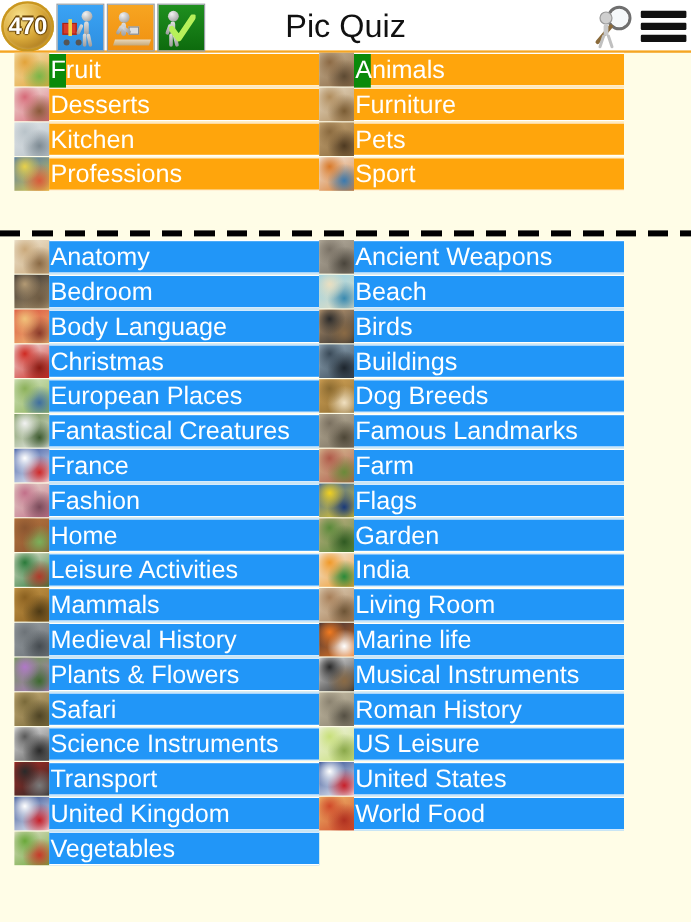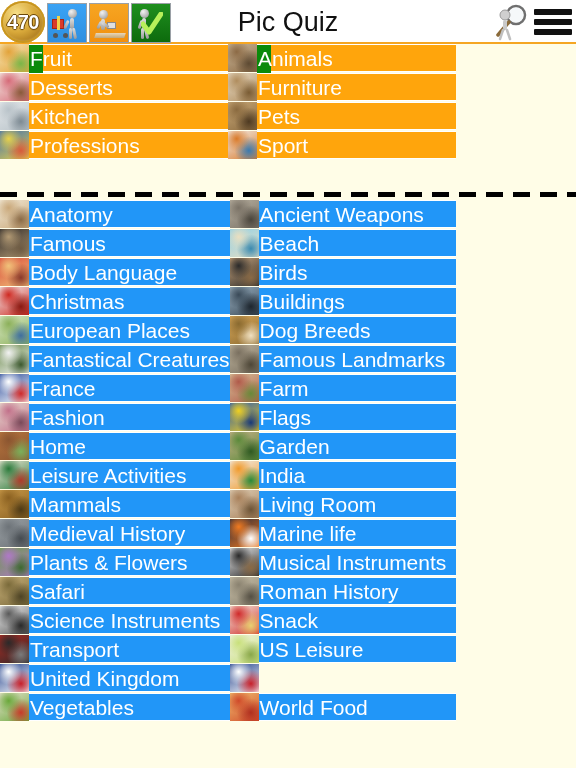--- a/index.html
+++ b/index.html
@@ -73,21 +73,21 @@
     position: absolute; right: 4px; top: 0; height: 44px;
     display: flex; align-items: center; gap: 4px;
   }
   .search-figure { position: relative; width: 40px; height: 40px; }
   .burger { width: 38px; height: 30px; display:flex; flex-direction: column;
     justify-content: space-between; padding: 2px 0; }
   .burger span { display:block; height: 6px; background:#111; border-radius:1px; }
 
   
   #lists { width: 576px; }
-  .section { display: flex; width: 456px; }
+  .section { display: flex; width: 520px; padding-left: 12px; }
   .col { width: 288px; }
 
   .row {
     position: relative;
     height: 29px;
     display: flex; align-items: stretch;
     border-bottom: 1px solid #FFFDE7;
   }
   .thumb {
     width: 29px; height: 28px; flex: none;
@@ -265,21 +265,21 @@
     <div class="col" id="all-left">
         <div class="row blue">
           <div class="thumb" style="background-image:radial-gradient(circle at 30% 28%, #c9a87a 0%, transparent 46%),radial-gradient(circle at 72% 70%, #8a6a45 0%, transparent 50%),linear-gradient(150deg, #f2ead8 0%, #c9a87a 100%);"></div>
           <div class="bar">
             <span class="label">Anatomy</span>
           </div>
         </div>
         <div class="row blue">
           <div class="thumb" style="background-image:radial-gradient(circle at 30% 28%, #b39a74 0%, transparent 46%),radial-gradient(circle at 72% 70%, #6d5a42 0%, transparent 50%),linear-gradient(150deg, #2e2a28 0%, #b39a74 100%);"></div>
           <div class="bar">
-            <span class="label">Famous</span>
+            <span class="label">Bedroom</span>
           </div>
         </div>
         <div class="row blue">
           <div class="thumb" style="background-image:radial-gradient(circle at 30% 28%, #f0c27a 0%, transparent 46%),radial-gradient(circle at 72% 70%, #8a3a2a 0%, transparent 50%),linear-gradient(150deg, #d94a3a 0%, #f0c27a 100%);"></div>
           <div class="bar">
             <span class="label">Body Language</span>
           </div>
         </div>
         <div class="row blue">
           <div class="thumb" style="background-image:radial-gradient(circle at 30% 28%, #cf2a22 0%, transparent 46%),radial-gradient(circle at 72% 70%, #8a1a12 0%, transparent 50%),linear-gradient(150deg, #f0f0f0 0%, #cf2a22 100%);"></div>
@@ -451,33 +451,30 @@
             <span class="label">Musical Instruments</span>
           </div>
         </div>
         <div class="row blue">
           <div class="thumb" style="background-image:radial-gradient(circle at 30% 28%, #8a8270 0%, transparent 46%),radial-gradient(circle at 72% 70%, #555044 0%, transparent 50%),linear-gradient(150deg, #c9c0a8 0%, #8a8270 100%);"></div>
           <div class="bar">
             <span class="label">Roman History</span>
           </div>
         </div>
         <div class="row blue">
-          <div class="thumb" style="background-image:radial-gradient(circle at 30% 28%, #d02a2a 0%, transparent 46%),radial-gradient(circle at 72% 70%, #e8d070 0%, transparent 50%),linear-gradient(150deg, #f4f0e2 0%, #d02a2a 100%);"></div>
-          <div class="bar">
-            <span class="label">Snack</span>
-          </div>
-        </div>
-        <div class="row blue">
           <div class="thumb" style="background-image:radial-gradient(circle at 30% 28%, #c8e07a 0%, transparent 46%),radial-gradient(circle at 72% 70%, #8aa84a 0%, transparent 50%),linear-gradient(150deg, #f2f2e8 0%, #c8e07a 100%);"></div>
           <div class="bar">
             <span class="label">US Leisure</span>
           </div>
         </div>
         <div class="row blue">
           <div class="thumb" style="background-image:radial-gradient(circle at 30% 28%, #ffffff 0%, transparent 46%),radial-gradient(circle at 72% 70%, #c8202a 0%, transparent 50%),linear-gradient(150deg, #1f3f8a 0%, #ffffff 100%);"></div>
+          <div class="bar">
+            <span class="label">United States</span>
+          </div>
         </div>
         <div class="row blue">
           <div class="thumb" style="background-image:radial-gradient(circle at 30% 28%, #d04a2a 0%, transparent 46%),radial-gradient(circle at 72% 70%, #b03020 0%, transparent 50%),linear-gradient(150deg, #f0c070 0%, #d04a2a 100%);"></div>
           <div class="bar">
             <span class="label">World Food</span>
           </div>
         </div>
       </div>
   </div>
 </div>

